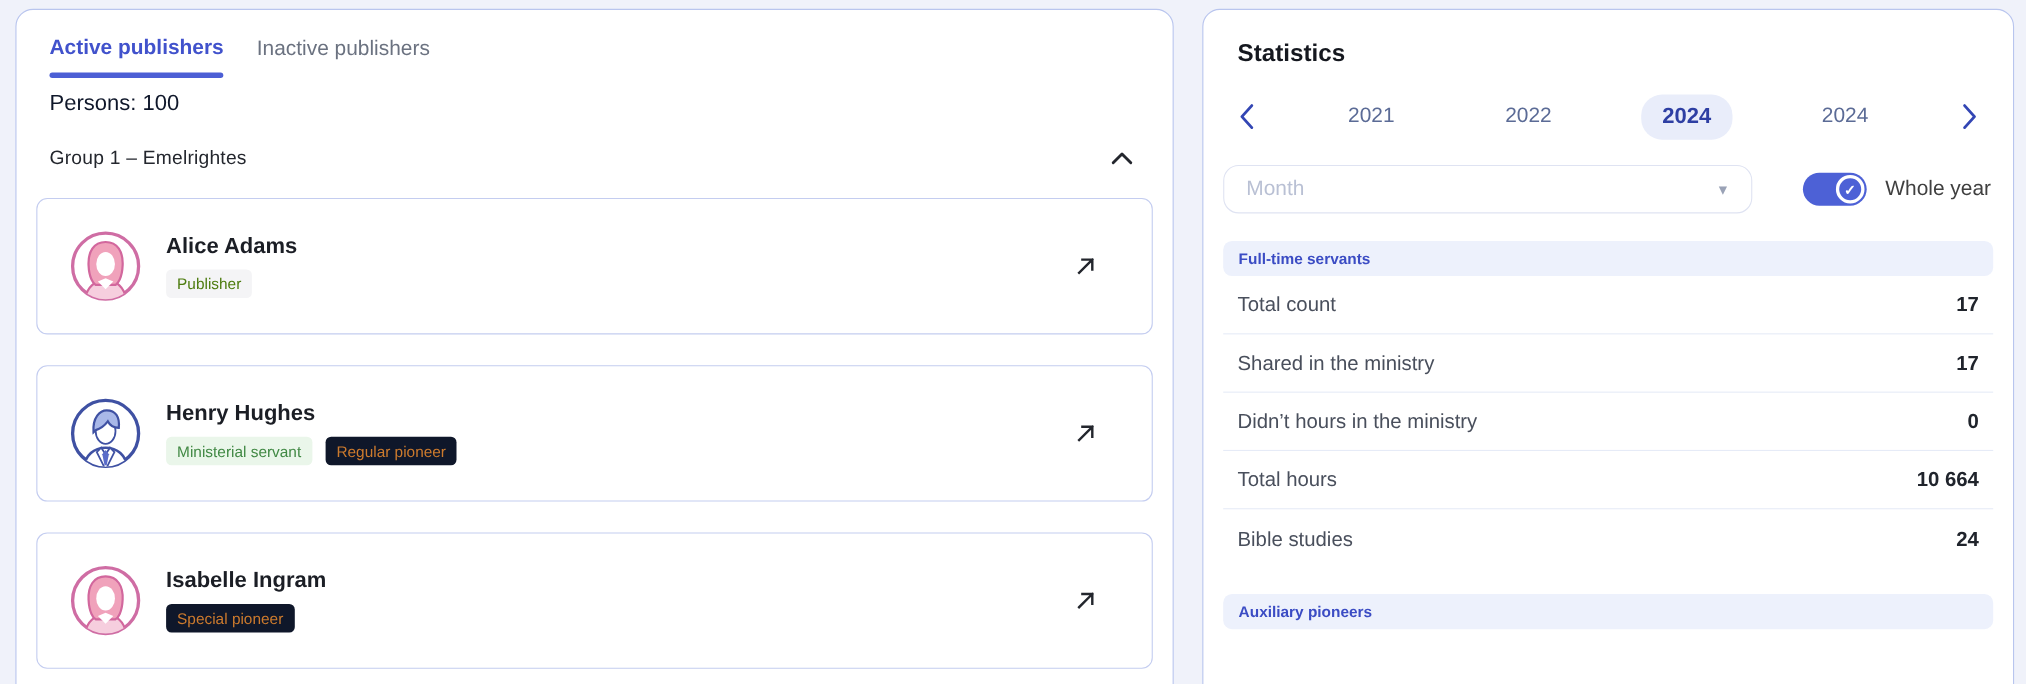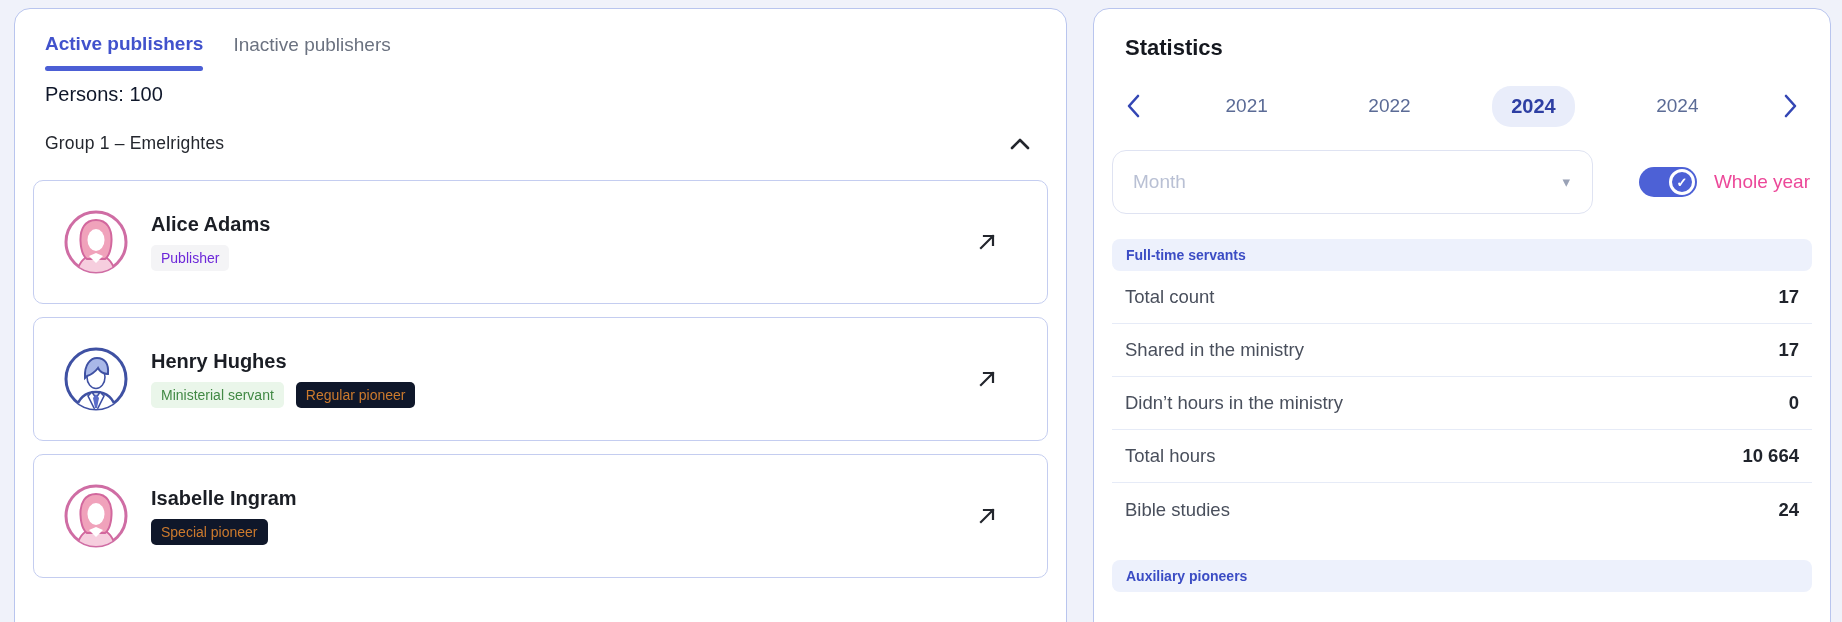--- a/index.html
+++ b/index.html
@@ -26,43 +26,43 @@
 
   .persons-count { margin-top:12px; padding-left:12px; font-size:20px; font-weight:400; color:#0f172a; }
 
   .group-row { margin-top:27px; padding:0 14px 0 12px; display:flex; align-items:center; justify-content:space-between; }
   .group-title { font-size:17.5px; font-weight:500; color:#24272e; letter-spacing:.2px; }
   .icon-btn { background:none; border:none; cursor:pointer; display:flex; align-items:center; justify-content:center; padding:4px; }
 
   .cards { margin-top:26px; }
   .person-card {
     height:124px; border:1px solid #c4cdf0; border-radius:10px;
-    margin-bottom:13px; display:flex; align-items:center;
+    margin-bottom:28px; display:flex; align-items:center;
     padding-left:29px; background:#fff; cursor:pointer;
   }
   .avatar { width:66px; height:66px; flex:0 0 66px; }
   .person-info { margin-left:22px; flex:1 1 auto; }
   .person-name { font-size:20px; font-weight:700; color:#1b1e25; }
   .badges { display:flex; gap:12px; margin-top:9px; }
   .badge { font-size:14px; padding:5px 10px; border-radius:5px; line-height:1.2; }
-  .badge.gray   { background:#f4f4f6; color:#6d28d9; }
+  .badge.gray   { background:#f4f4f6; color:#4d7c0f; }
   .badge.green  { background:#eaf6ea; color:#418944; }
   .badge.orange { background:#0f172a; color:#cc7a2d; }
   .open-btn { margin-right:44px; }
 
   
   .stats-title { font-size:22px; font-weight:700; color:#15181f; padding-left:13px; padding-top:4px; }
 
   .year-nav { margin-top:23px; display:flex; align-items:center; justify-content:space-between; padding:0 10px; height:44px; }
   .year { font-size:19px; font-weight:500; color:#5b6b96; cursor:pointer; padding:9px 19px; border-radius:19px; }
   .year.selected { background:#e9edfa; color:#2e3fa3; font-weight:700; font-size:20px; }
 
   .controls-row { margin-top:22px; display:flex; align-items:center; justify-content:space-between; }
   .month-select {
-    position:relative; width:481px; height:64px;
+    position:relative; width:481px; height:44px;
     border:1px solid #dfe3f2; border-radius:14px; background:#fff; cursor:pointer;
     display:flex; align-items:center;
   }
   .month-select input {
     border:none; outline:none; background:transparent; width:100%;
     font-size:19px; padding:0 20px; color:#3a3f4a;
     font-family:"Liberation Sans", sans-serif;
   }
   .month-select input::placeholder { color:#b9c0d4; }
   .select-caret { position:absolute; right:22px; color:#9aa2b6; font-size:15px; pointer-events:none; }
@@ -71,21 +71,21 @@
   .toggle {
     width:58px; height:30px; border-radius:15px; background:#4d61d6;
     position:relative; cursor:pointer; border:none;
   }
   .toggle-knob {
     position:absolute; right:2px; top:2px; width:26px; height:26px;
     border-radius:50%; background:#4d61d6; border:3.5px solid #ffffff;
     display:flex; align-items:center; justify-content:center;
     color:#ffffff; font-size:13px; font-weight:700; line-height:1;
   }
-  .toggle-label { font-size:19px; color:#ec4899; }
+  .toggle-label { font-size:19px; color:#404040; }
 
   .section-pill {
     margin-top:25px; background:#edf1fc; border-radius:8px;
     padding:8px 14px; font-size:14px; font-weight:700; color:#3b4cc4;
   }
   .stat-row {
     height:53px; display:flex; align-items:center; justify-content:space-between;
     padding:12px 13px; border-bottom:1px solid #e6ebf7;
   }
   .stat-row:last-of-type { border-bottom:none; }

